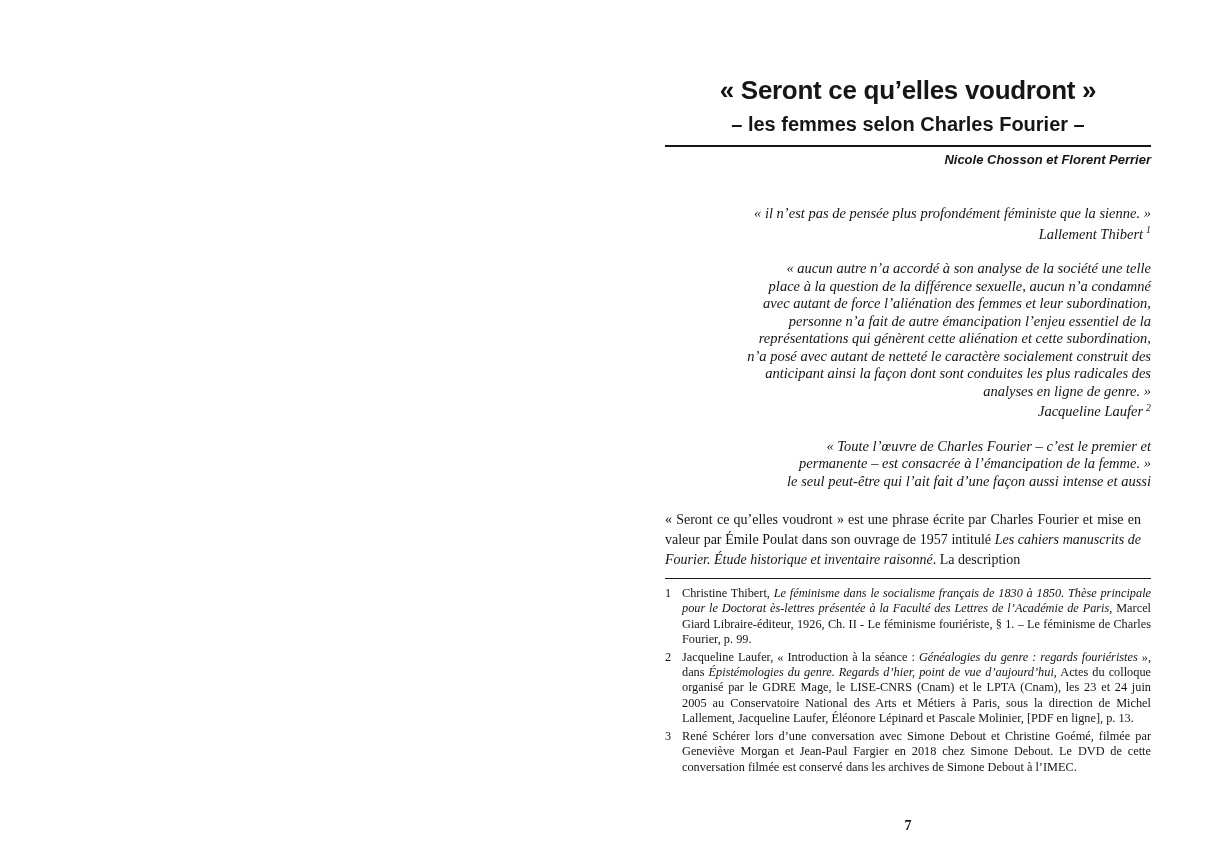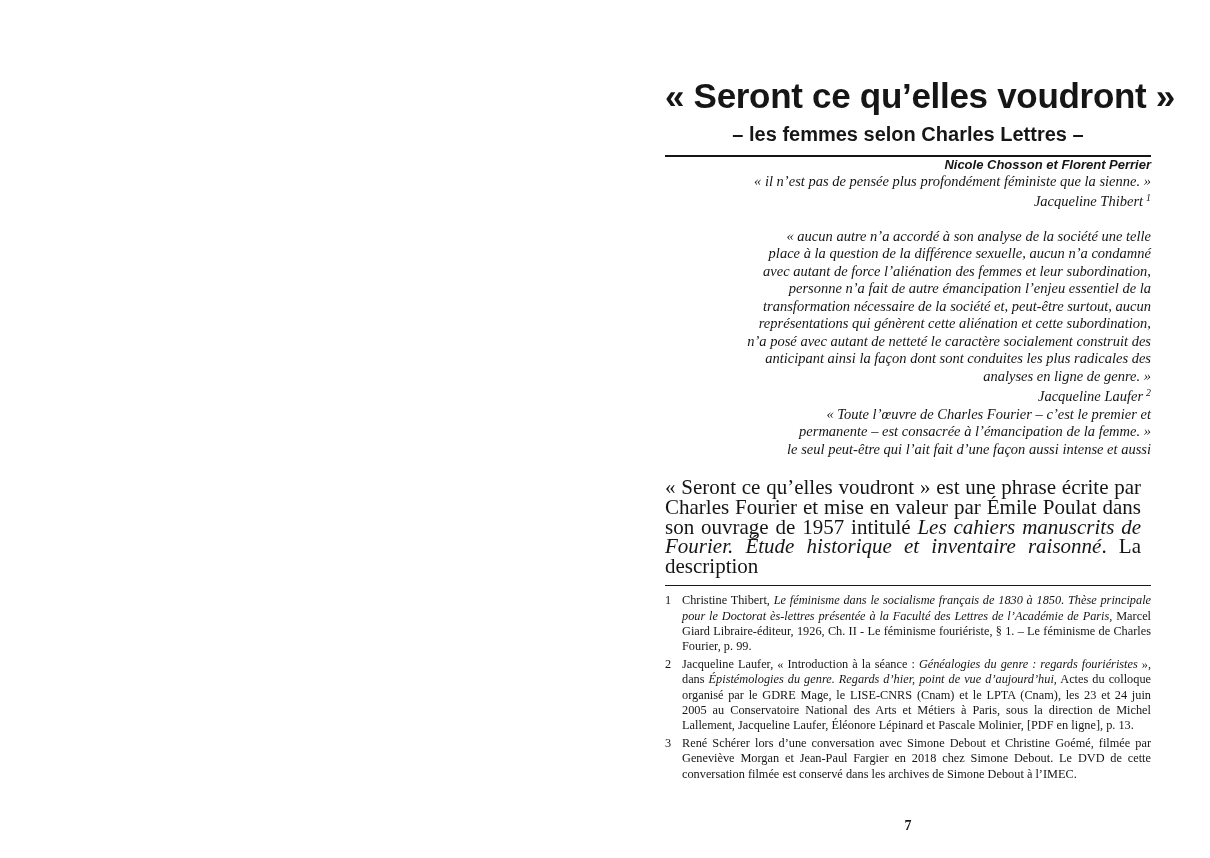--- a/index.html
+++ b/index.html
@@ -20,21 +20,21 @@
     position: absolute;
     left: 665px;
     top: 0;
     width: 486px;
     padding-top: 76px;
   }
   .title {
     margin: 0;
     font-family: "Liberation Sans", sans-serif;
     font-weight: bold;
-    font-size: 35px;
+    font-size: 26px;
     line-height: 1.15;
     letter-spacing: -0.3px;
     text-align: center;
     white-space: nowrap;
     color: #161616;
   }
   .subtitle {
     margin: 6px 0 0 0;
     font-family: "Liberation Sans", sans-serif;
     font-weight: bold;
@@ -42,46 +42,47 @@
     line-height: 1.2;
     text-align: center;
     white-space: nowrap;
     color: #161616;
   }
   .rule {
     border-top: 2px solid #161616;
     margin-top: 9px;
   }
   .authors {
+    margin-top: 5px;
     font-family: "Liberation Sans", sans-serif;
     font-style: italic;
     font-weight: bold;
     font-size: 13px;
     line-height: 1.2;
     text-align: right;
   }
   .epigraph {
     text-align: right;
     font-style: italic;
     font-size: 14.5px;
     line-height: 17.5px;
   }
-  .epi-1 { }
+  .epi-1 { margin-top: 38px; }
   .epi-2 { margin-top: 17px; }
-  .epi-3 { }
+  .epi-3 { margin-top: 17px; }
   .attribution { margin-top: 3px; }
   .noteref {
     font-size: 68%;
     vertical-align: super;
     line-height: 0;
     margin-left: 3px;
   }
   .body-par {
     margin: 20px 10px 0 0;
-    font-size: 21px;
+    font-size: 14px;
     line-height: 19.6px;
     text-align: justify;
   }
   .footnotes {
     margin-top: 9px;
     font-size: 12.3px;
     line-height: 15.2px;
   }
   .fn-rule {
     border-top: 1px solid #1a1a1a;
@@ -103,35 +104,34 @@
     font-family: "Liberation Serif", serif;
   }
 </style>
 </head>
 <body>
 
 <div class="page">
   <div class="content">
 
     <h1 class="title">« Seront ce qu’elles voudront »</h1>
-    <h2 class="subtitle">– les femmes selon Charles Lettres –</h2>
+    <h2 class="subtitle">– les femmes selon Charles Fourier –</h2>
     <div class="rule"></div>
     <div class="authors">Nicole Chosson et Florent Perrier</div>
 
     <div class="epigraph epi-1">
       <div>« il n’est pas de pensée plus profondément féministe que la sienne. »</div>
-      <div class="attribution"><span>Jacqueline Thibert</span><sup class="noteref">1</sup></div>
+      <div class="attribution"><span>Lallement Thibert</span><sup class="noteref">1</sup></div>
     </div>
 
     <div class="epigraph epi-2">
       <div>« aucun autre n’a accordé à son analyse de la société une telle</div>
       <div>place à la question de la différence sexuelle, aucun n’a condamné</div>
       <div>avec autant de force l’aliénation des femmes et leur subordination,</div>
       <div>personne n’a fait de autre émancipation l’enjeu essentiel de la</div>
-      <div>transformation nécessaire de la société et, peut-être surtout, aucun</div>
       <div>représentations qui génèrent cette aliénation et cette subordination,</div>
       <div>n’a posé avec autant de netteté le caractère socialement construit des</div>
       <div>anticipant ainsi la façon dont sont conduites les plus radicales des</div>
       <div>analyses en ligne de genre. »</div>
       <div class="attribution"><span>Jacqueline Laufer</span><sup class="noteref">2</sup></div>
     </div>
 
     <div class="epigraph epi-3">
       <div>« Toute l’œuvre de Charles Fourier – c’est le premier et</div>
       <div>permanente – est consacrée à l’émancipation de la femme. »</div>

